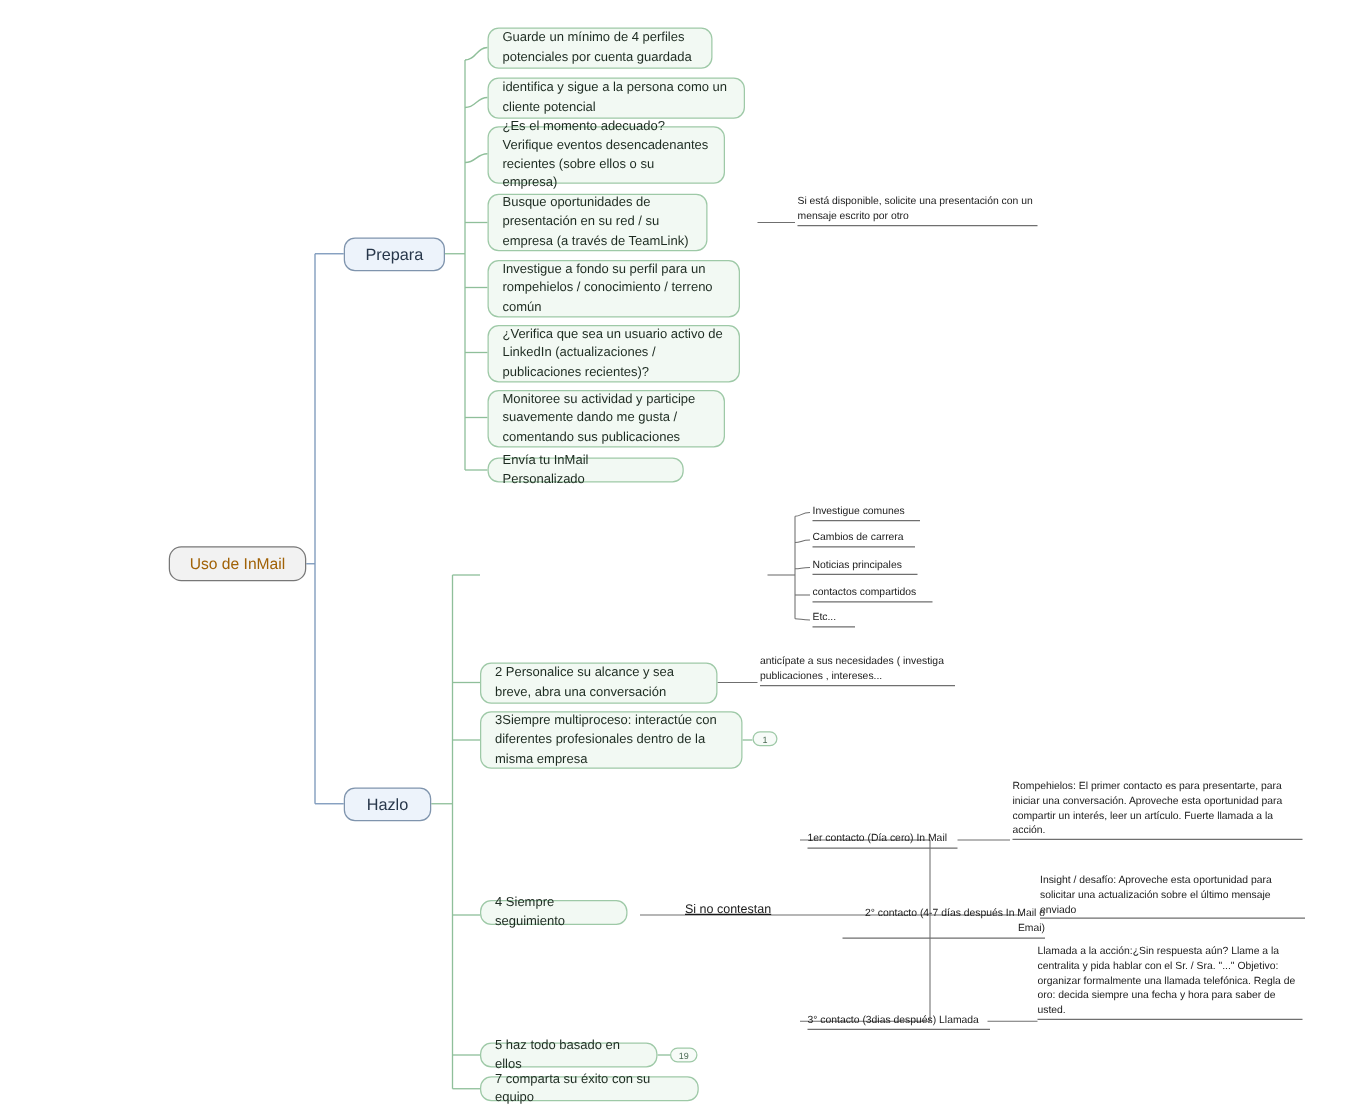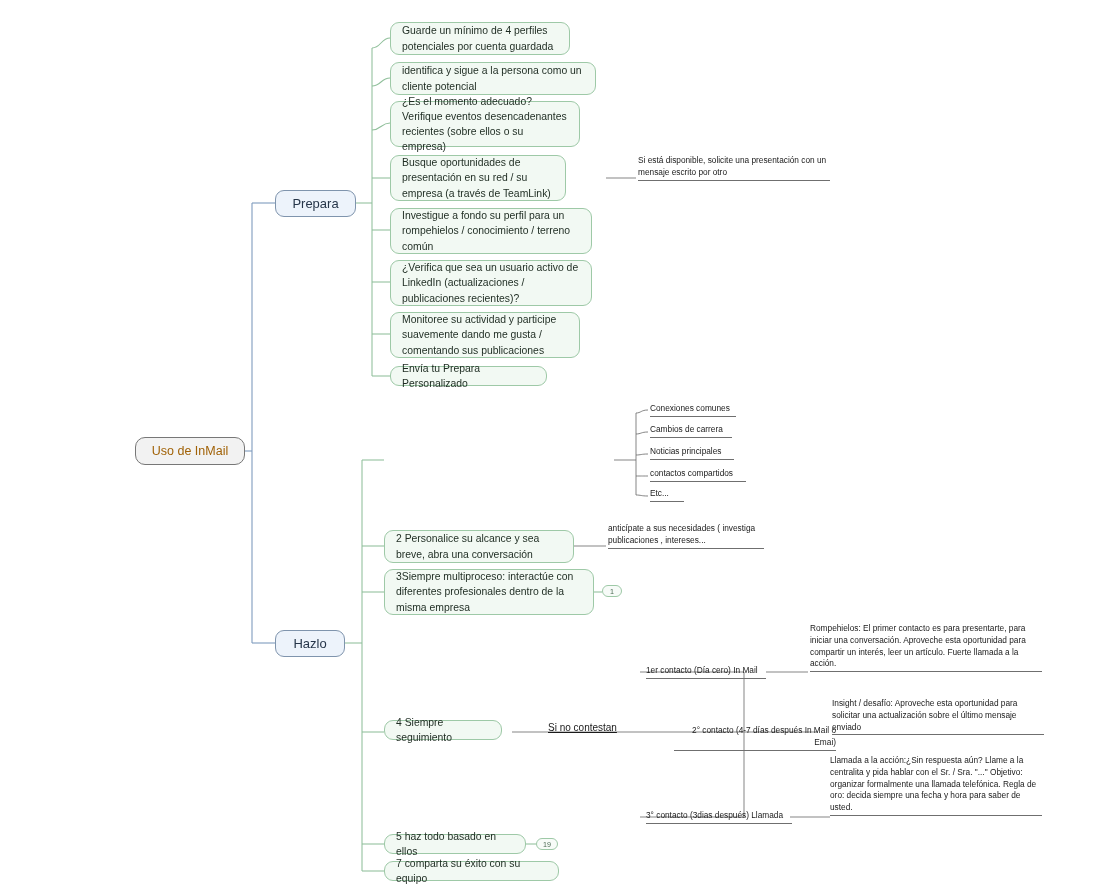--- a/index.html
+++ b/index.html
@@ -167,21 +167,21 @@
 
   <div class="node leaf" style="left:390px;top:260px;width:202px;height:46px;">
     <span class="txt">¿Verifica que sea un usuario activo de LinkedIn (actualizaciones / publicaciones recientes)?</span>
   </div>
 
   <div class="node leaf" style="left:390px;top:312px;width:190px;height:46px;">
     <span class="txt">Monitoree su actividad y participe suavemente dando me gusta / comentando sus publicaciones</span>
   </div>
 
   <div class="node leaf one-line" style="left:390px;top:366px;width:157px;height:20px;">
-    <span class="txt">Envía tu Prepara Personalizado</span>
+    <span class="txt">Envía tu InMail Personalizado</span>
   </div>
 
   <div class="note" style="left:638px;top:155px;width:192px;">
     <span>Si está disponible, solicite una presentación con un mensaje escrito por  otro</span>
   </div>
 
 
   <div class="node leaf" style="left:384px;top:530px;width:190px;height:33px;">
     <span class="txt">2 Personalice su alcance y sea breve, abra una conversación</span>
   </div>
@@ -204,21 +204,21 @@
 
   <div class="pill" style="left:602px;top:585px;width:20px;height:12px;">
     <span>1</span>
   </div>
 
   <div class="pill" style="left:536px;top:838px;width:22px;height:12px;">
     <span>19</span>
   </div>
 
   <div class="note" style="left:650px;top:403px;width:86px;">
-    <span>Conexiones comunes</span>
+    <span>Investigue comunes</span>
   </div>
   <div class="note" style="left:650px;top:424px;width:82px;">
     <span>Cambios de carrera</span>
   </div>
   <div class="note" style="left:650px;top:446px;width:84px;">
     <span>Noticias principales</span>
   </div>
   <div class="note" style="left:650px;top:468px;width:96px;">
     <span>contactos compartidos</span>
   </div>

